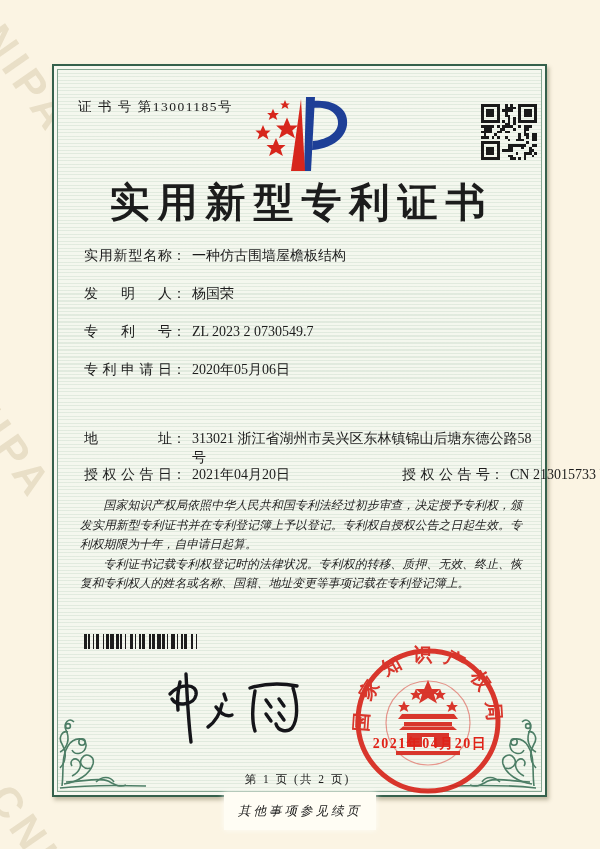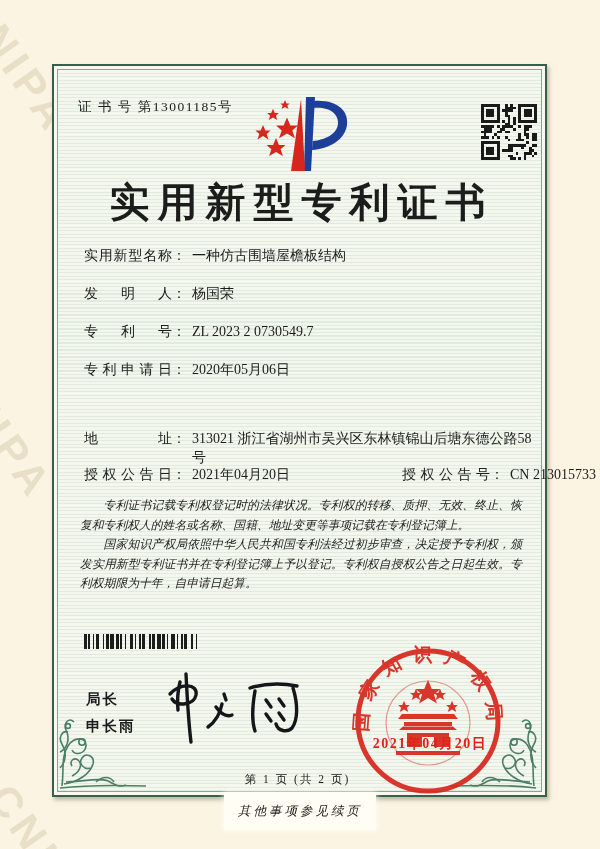--- a/index.html
+++ b/index.html
@@ -373,22 +373,22 @@
   <div class="row" style="top:465px;width:440px">
     <span>
       <span class="flabel">授权公告日</span><span class="fcolon">：</span><span class="val">2021年04月20日</span>
     </span>
     <span class="grant2">
       <span class="flabel">授权公告号</span><span class="fcolon">：</span><span class="val">CN 213015733 U</span>
     </span>
   </div>
 
   <div class="paras">
+    <p>国家知识产权局依照中华人民共和国专利法经过初步审查，决定授予专利权，颁发实用新型专利证书并在专利登记簿上予以登记。专利权自授权公告之日起生效。专利权期限为十年，自申请日起算。</p>
     <p>专利证书记载专利权登记时的法律状况。专利权的转移、质押、无效、终止、恢复和专利权人的姓名或名称、国籍、地址变更等事项记载在专利登记簿上。</p>
-    <p>国家知识产权局依照中华人民共和国专利法经过初步审查，决定授予专利权，颁发实用新型专利证书并在专利登记簿上予以登记。专利权自授权公告之日起生效。专利权期限为十年，自申请日起算。</p>
   </div>
 
   <svg id="barcode" class="barcode" width="158" height="15" viewBox="0 0 158 15" style="shape-rendering:crispEdges">
       <rect x="0" y="0" width="2.9" height="15" fill="#1c1c1c"></rect>
       <rect x="4.35" y="0" width="1.45" height="15" fill="#1c1c1c"></rect>
       <rect x="8.7" y="0" width="1.45" height="15" fill="#1c1c1c"></rect>
       <rect x="11.599999999999998" y="0" width="2.9" height="15" fill="#1c1c1c"></rect>
       <rect x="18.849999999999998" y="0" width="1.45" height="15" fill="#1c1c1c"></rect>
       <rect x="21.749999999999996" y="0" width="2.9" height="15" fill="#1c1c1c"></rect>
       <rect x="26.099999999999994" y="0" width="4.35" height="15" fill="#1c1c1c"></rect>
@@ -405,24 +405,20 @@
       <rect x="78.30000000000003" y="0" width="2.9" height="15" fill="#1c1c1c"></rect>
       <rect x="82.65000000000003" y="0" width="1.45" height="15" fill="#1c1c1c"></rect>
       <rect x="87.00000000000004" y="0" width="4.35" height="15" fill="#1c1c1c"></rect>
       <rect x="92.80000000000004" y="0" width="1.45" height="15" fill="#1c1c1c"></rect>
       <rect x="97.15000000000005" y="0" width="1.45" height="15" fill="#1c1c1c"></rect>
       <rect x="100.05000000000005" y="0" width="2.9" height="15" fill="#1c1c1c"></rect>
       <rect x="107.30000000000005" y="0" width="1.45" height="15" fill="#1c1c1c"></rect>
       <rect x="111.65000000000006" y="0" width="1.45" height="15" fill="#1c1c1c"></rect>
     </svg>
 
-  <div class="officer">
-    <div>局长</div>
-    <div>申长雨</div>
-  </div>
 
   <svg class="signature" width="172" height="78" viewBox="0 0 172 78">
     <g fill="none" stroke="#15151a" stroke-width="3.4" stroke-linecap="round" stroke-linejoin="round">
       <path d="M30 12 C 28 20, 27 30, 28 40"></path>
       <path d="M20 24 C 30 13, 48 13, 46 25 C 44 35, 27 37, 22 29"></path>
       <path d="M36 4 C 37 22, 38 48, 41 72"></path>
       <path d="M74 24 L76 30"></path>
       <path d="M72 34 C 70 44, 65 52, 58 57"></path>
       <path d="M66 37 C 71 44, 77 47, 82 45"></path>
       <path d="M100 18 C 116 13, 132 13, 147 16"></path>

